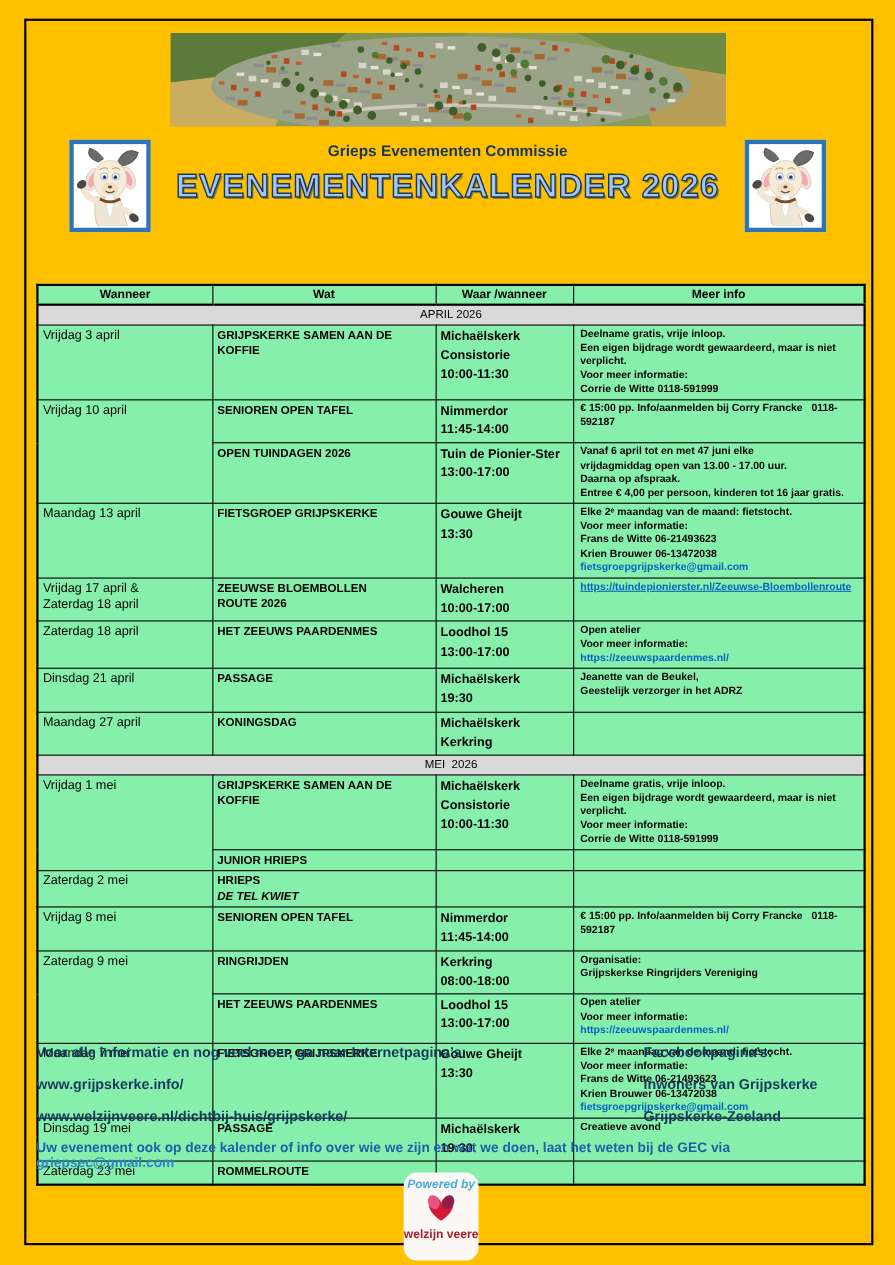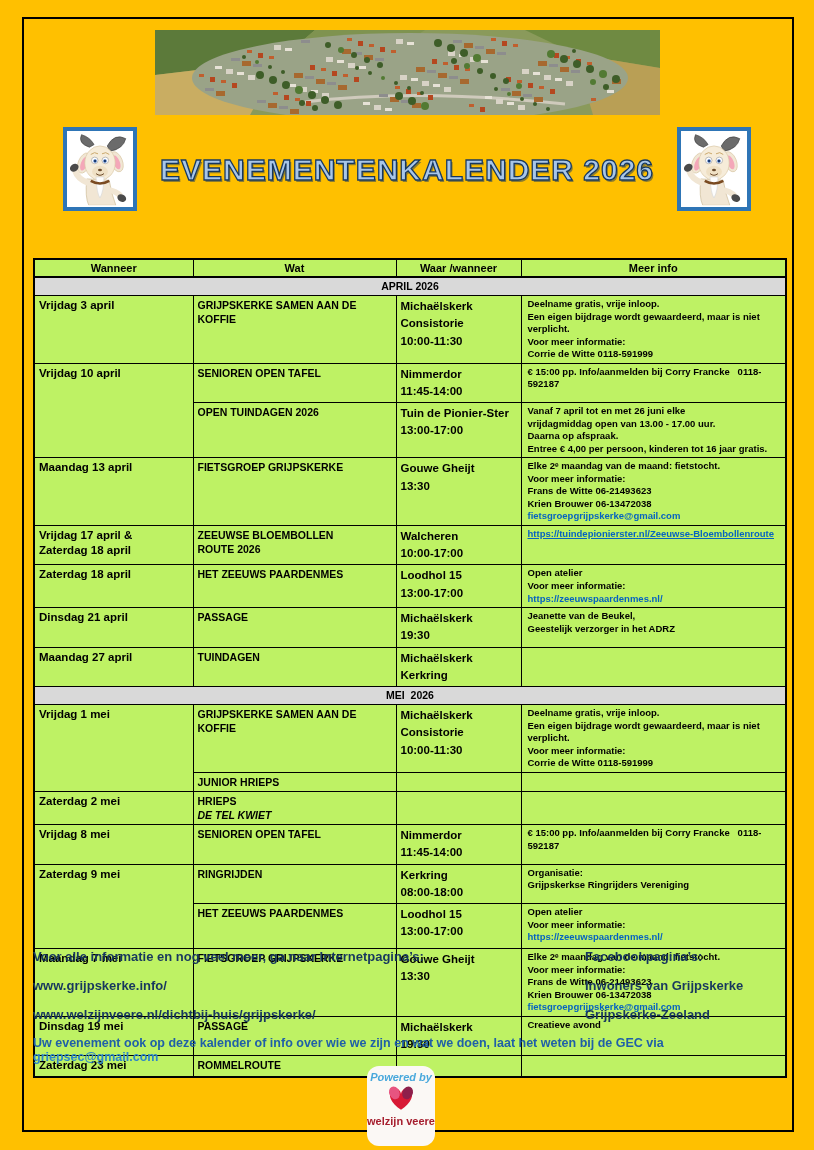--- a/index.html
+++ b/index.html
@@ -13,27 +13,27 @@
         border:4px solid #2E75B6;background:#fff;z-index:2;overflow:hidden;}
   .goat-left{left:63px;} .goat-right{left:677px;}
   .goat svg{display:block;width:100%;height:100%;}
   .subtitle{position:absolute;left:0;top:129px;width:100%;text-align:center;
         font-size:14px;font-weight:bold;color:#17375E;z-index:1;}
   .title{position:absolute;left:0;top:153px;width:100%;text-align:center;
         font-size:30px;font-weight:bold;letter-spacing:1px;color:#A8C6E8;
         -webkit-text-stroke:1.3px #17375E;
         text-shadow:1.5px 1.5px 0 rgba(23,55,94,.5);z-index:1;}
   table.events{position:absolute;left:33px;top:258px;width:752px;border-collapse:collapse;
-        background:#bef264;border:2px solid #000;table-layout:fixed;z-index:1;}
+        background:#86efac;border:2px solid #000;table-layout:fixed;z-index:1;}
   table.events th{border:1px solid #000;border-bottom-width:2px;font-size:11px;font-weight:bold;
         text-align:center;padding:2px 2px;color:#000;}
   table.events td{border:1px solid #000;vertical-align:top;padding:2px 4px;color:#000;}
-  td.section{background:#D9D9D9;text-align:center;font-weight:bold;font-size:10.5px;
+  td.section{background:#D9D9D9;text-align:center;font-weight:normal;font-size:10.5px;
         padding:0 2px;height:13px;white-space:pre-wrap;}
-  .c-wanneer{font-size:11.5px;font-weight:bold;line-height:1.35;}
+  .c-wanneer{font-size:11.5px;font-weight:normal;line-height:1.35;}
   .c-wat{font-size:10.5px;font-weight:bold;line-height:1.35;}
   .c-waar{font-size:11.5px;font-weight:bold;line-height:1.5;}
   .c-info{font-size:9.5px;font-weight:bold;line-height:1.32;padding-left:6px !important;}
   .c-info div,.c-waar div,.c-wat div,.c-wanneer div{white-space:pre-wrap;}
   .cell-link{color:#0563C1;cursor:pointer;}
   .cell-link.u{text-decoration:underline;}
   .it{font-style:italic;}
   .footer{position:absolute;left:33px;top:949px;width:754px;z-index:1;
         font-size:13px;font-weight:bold;color:#17375E;}
   .footer .frow{display:grid;grid-template-columns:552px 1fr;margin-bottom:14px;}
@@ -275,20 +275,21 @@
     <svg viewBox="0 0 100 110">
         <use href="#goat"></use>
       </svg>
   </div>
   <div class="goat goat-right">
     <svg viewBox="0 0 100 110">
         <use href="#goat"></use>
       </svg>
   </div>
 
+  <div class="subtitle">Grieps Evenementen Commissie</div>
   <div class="title">EVENEMENTENKALENDER 2026</div>
 
   <table class="events">
     <colgroup>
       <col style="width:159px">
         <col style="width:203px">
         <col style="width:125px">
         <col style="width:265px">
     </colgroup>
     <thead>
@@ -339,21 +340,21 @@
         </tr>
         <tr style="height: 53px;">
           <td class="c-wat">
             <div>OPEN TUINDAGEN 2026</div>
           </td>
           <td class="c-waar">
             <div>Tuin de Pionier-Ster</div>
             <div>13:00-17:00</div>
           </td>
           <td class="c-info">
-            <div>Vanaf 7 april tot en met 26 juni elke</div>
+            <div>Vanaf 6 april tot en met 47 juni elke</div>
             <div>vrijdagmiddag open van 13.00 - 17.00 uur.</div>
             <div>Daarna op afspraak.</div>
             <div>Entree € 4,00 per persoon, kinderen tot 16 jaar gratis.</div>
           </td>
         </tr>
         <tr style="height: 62px;">
           <td class="c-wanneer">
             <div>Maandag 13 april</div>
           </td>
           <td class="c-wat">
@@ -419,21 +420,21 @@
           <td class="c-info">
             <div>Jeanette van de Beukel,</div>
             <div>Geestelijk verzorger in het ADRZ</div>
           </td>
         </tr>
         <tr style="height: 30px; padding-left: 28px;">
           <td class="c-wanneer">
             <div>Maandag 27 april</div>
           </td>
           <td class="c-wat">
-            <div>TUINDAGEN</div>
+            <div>KONINGSDAG</div>
           </td>
           <td class="c-waar">
             <div>Michaëlskerk</div>
             <div>Kerkring</div>
           </td>
           <td class="c-info"></td>
         </tr>
         <tr>
           <td colspan="4" class="section">MEI  2026</td>
         </tr>

